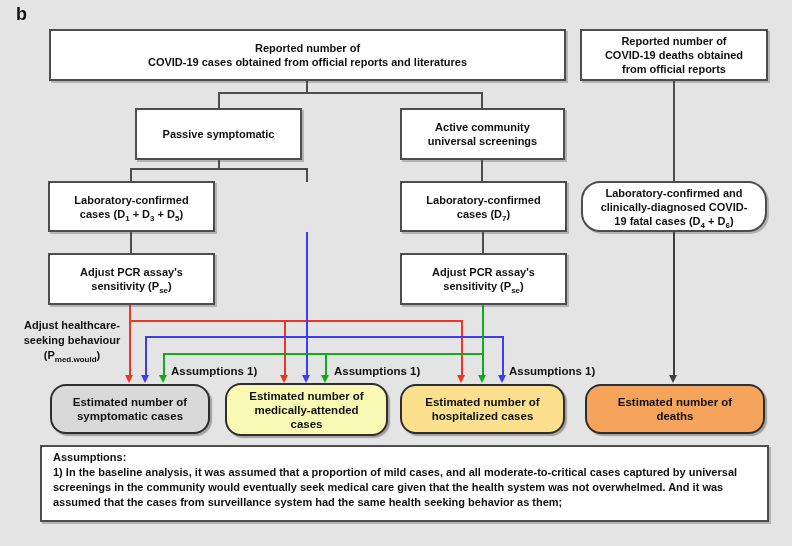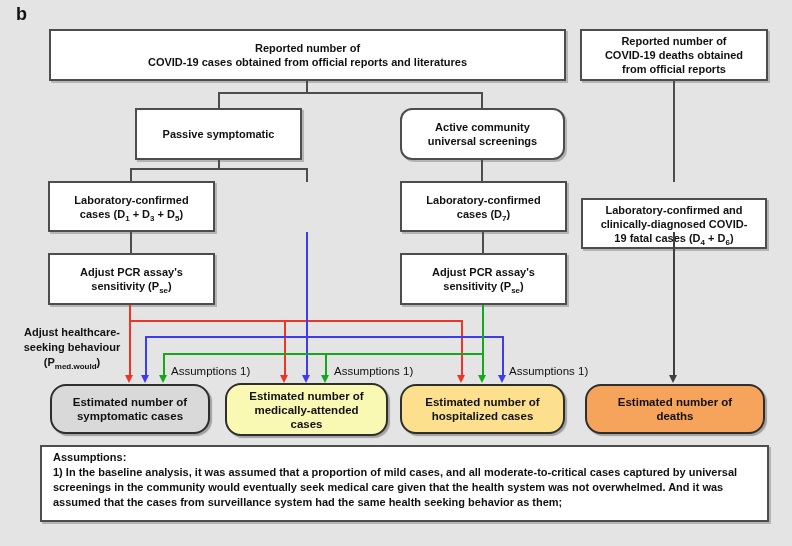--- a/index.html
+++ b/index.html
@@ -16,21 +16,21 @@
   }
   .round{
     position:absolute;border:2px solid #2e2e2e;border-radius:16px;
     box-shadow:2px 2px 1px rgba(60,60,60,0.40);
     display:flex;align-items:center;justify-content:center;text-align:center;
     font-size:11.5px;font-weight:bold;color:#111;line-height:14px;box-sizing:border-box;
   }
   .free-label{
     position:absolute;text-align:center;font-size:11px;font-weight:bold;color:#111;line-height:15px;
   }
-  .assume-tag{position:absolute;font-size:11.5px;font-weight:normal;color:#111;white-space:nowrap;}
+  .assume-tag{position:absolute;font-size:11.5px;font-weight:bold;color:#111;white-space:nowrap;}
   .line{position:absolute;}
   .gray{background:#4d4d4d;}
   .red{background:#ee3426;}
   .blue{background:#3d3def;}
   .green{background:#15a71d;}
   .arr{position:absolute;width:0;height:0;border-left:4.5px solid transparent;border-right:4.5px solid transparent;}
   .arr.red-a{border-top:8px solid #ee3426;background:none;}
   .arr.blue-a{border-top:8px solid #3d3def;background:none;}
   .arr.green-a{border-top:8px solid #15a71d;background:none;}
   .arr.dark-a{border-top:8px solid #3f3f3f;background:none;}
@@ -52,42 +52,42 @@
   <div class="node" style="left:49px;top:29px;width:517px;height:52px;">
     <span>Reported number of<br>COVID-19 cases obtained from official reports and literatures</span>
   </div>
   <div class="node" style="left:580px;top:29px;width:188px;height:52px;">
     <span>Reported number of<br>COVID-19 deaths obtained<br>from official reports</span>
   </div>
 
   <div class="node" style="left:135px;top:108px;width:167px;height:52px;">
     <span>Passive symptomatic</span>
   </div>
-  <div class="node" style="left:400px;top:108px;width:165px;height:52px;border-radius:12px;">
+  <div class="node" style="left:400px;top:108px;width:165px;height:52px;">
     <span>Active community<br>universal screenings</span>
   </div>
 
   <div class="node" style="left:48px;top:181px;width:167px;height:51px;">
     <span>Laboratory-confirmed<br>cases (D<sub>1</sub> + D<sub>3</sub> + D<sub>5</sub>)</span>
   </div>
   <div class="node" style="left:400px;top:181px;width:167px;height:51px;">
     <span>Laboratory-confirmed<br>cases (D<sub>7</sub>)</span>
   </div>
-  <div class="node" style="left:581px;top:198px;width:186px;height:51px;">
+  <div class="node" style="left:581px;top:181px;width:186px;height:51px;border-radius:19px;">
     <span>Laboratory-confirmed and<br>clinically-diagnosed COVID-<br>19 fatal cases (D<sub>4</sub> + D<sub>6</sub>)</span>
   </div>
 
   <div class="node" style="left:48px;top:253px;width:167px;height:52px;">
     <span>Adjust PCR assay's<br>sensitivity (P<sub>se</sub>)</span>
   </div>
   <div class="node" style="left:400px;top:253px;width:167px;height:52px;">
     <span>Adjust PCR assay's<br>sensitivity (P<sub>se</sub>)</span>
   </div>
 
-  <div class="free-label" style="left:14px;top:318px;width:116px;margin-top:7px;">
+  <div class="free-label" style="left:14px;top:318px;width:116px;">
     <span>Adjust healthcare-<br>seeking behaviour<br>(P<sub>med.would</sub>)</span>
   </div>
 
   <div class="line gray" style="left:306px;top:81px;width:2px;height:12px;"></div>
   <div class="line gray" style="left:218px;top:92px;width:265px;height:2px;"></div>
   <div class="line gray" style="left:218px;top:92px;width:2px;height:17px;"></div>
   <div class="line gray" style="left:481px;top:92px;width:2px;height:17px;"></div>
   <div class="line gray" style="left:218px;top:160px;width:2px;height:10px;"></div>
   <div class="line gray" style="left:130px;top:168px;width:178px;height:2px;"></div>
   <div class="line gray" style="left:130px;top:168px;width:2px;height:14px;"></div>

